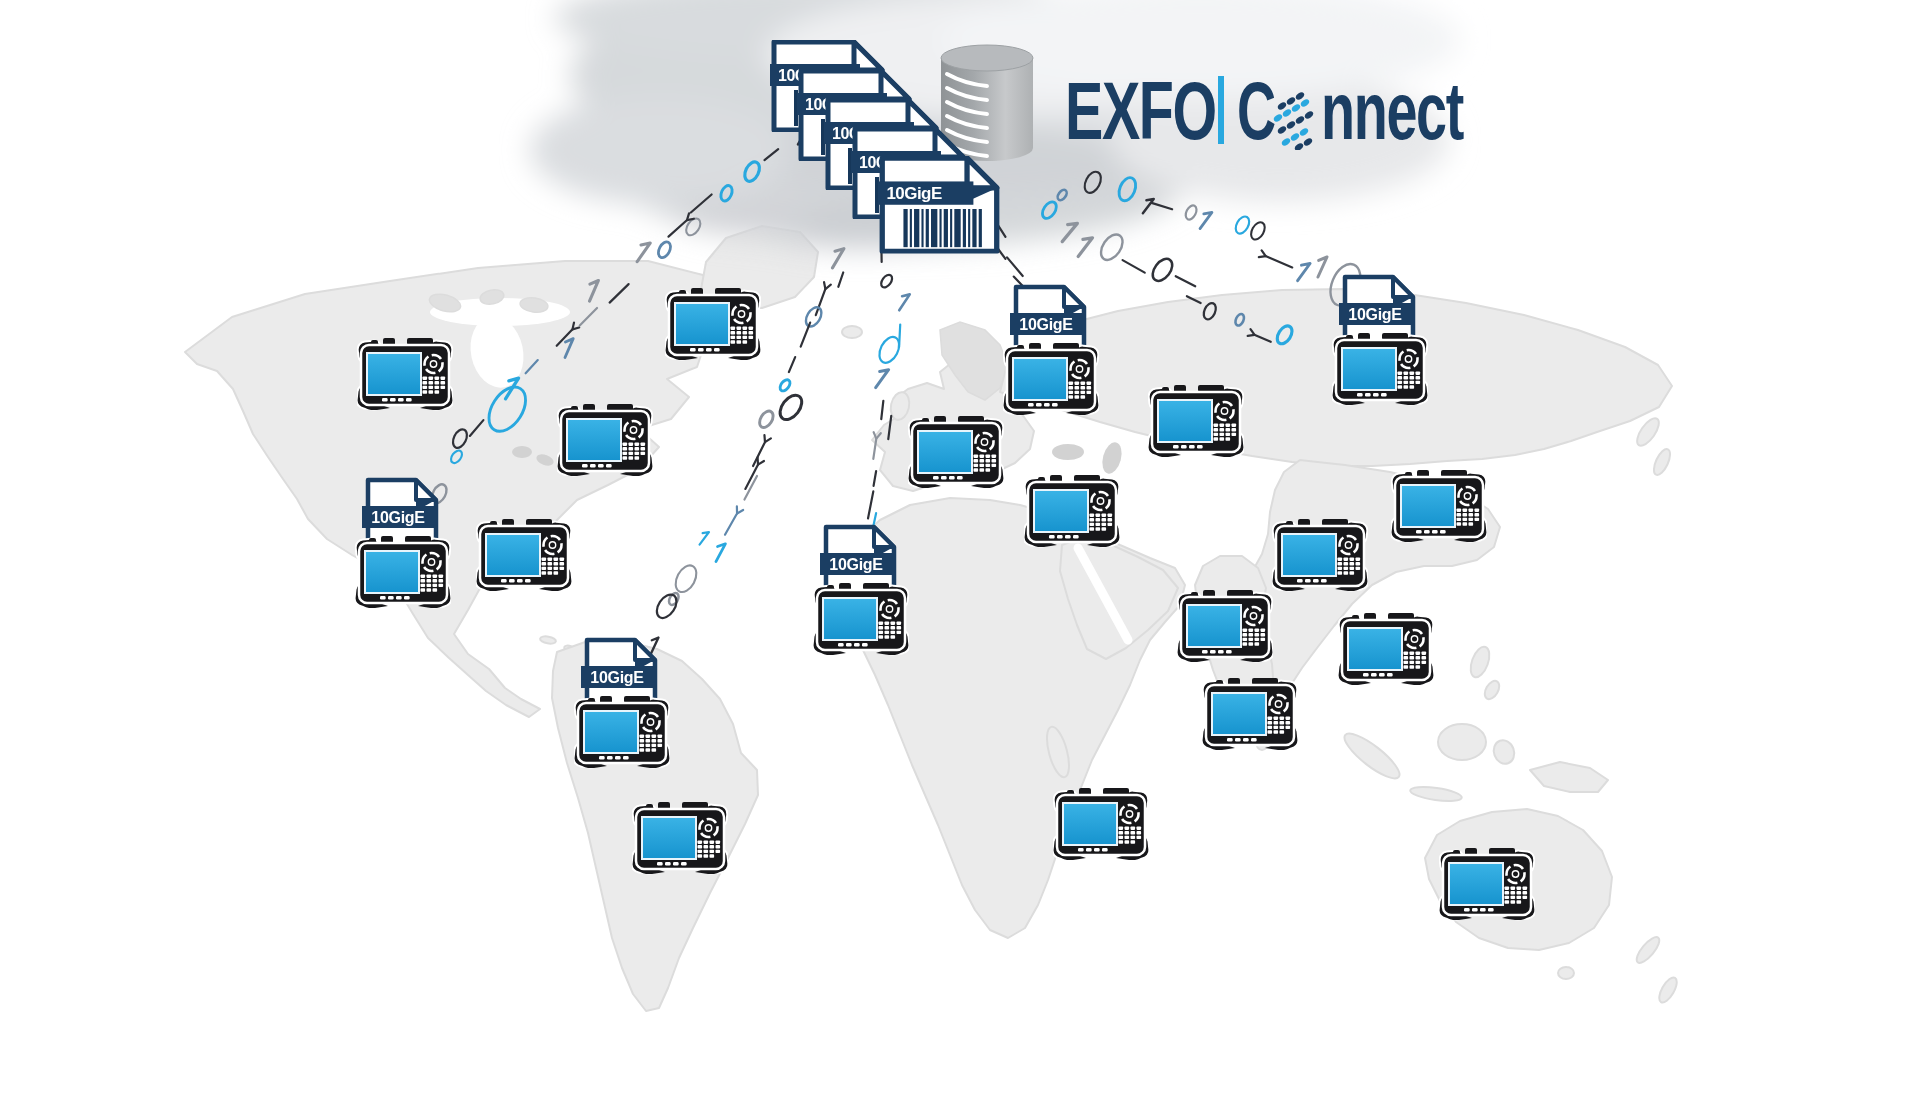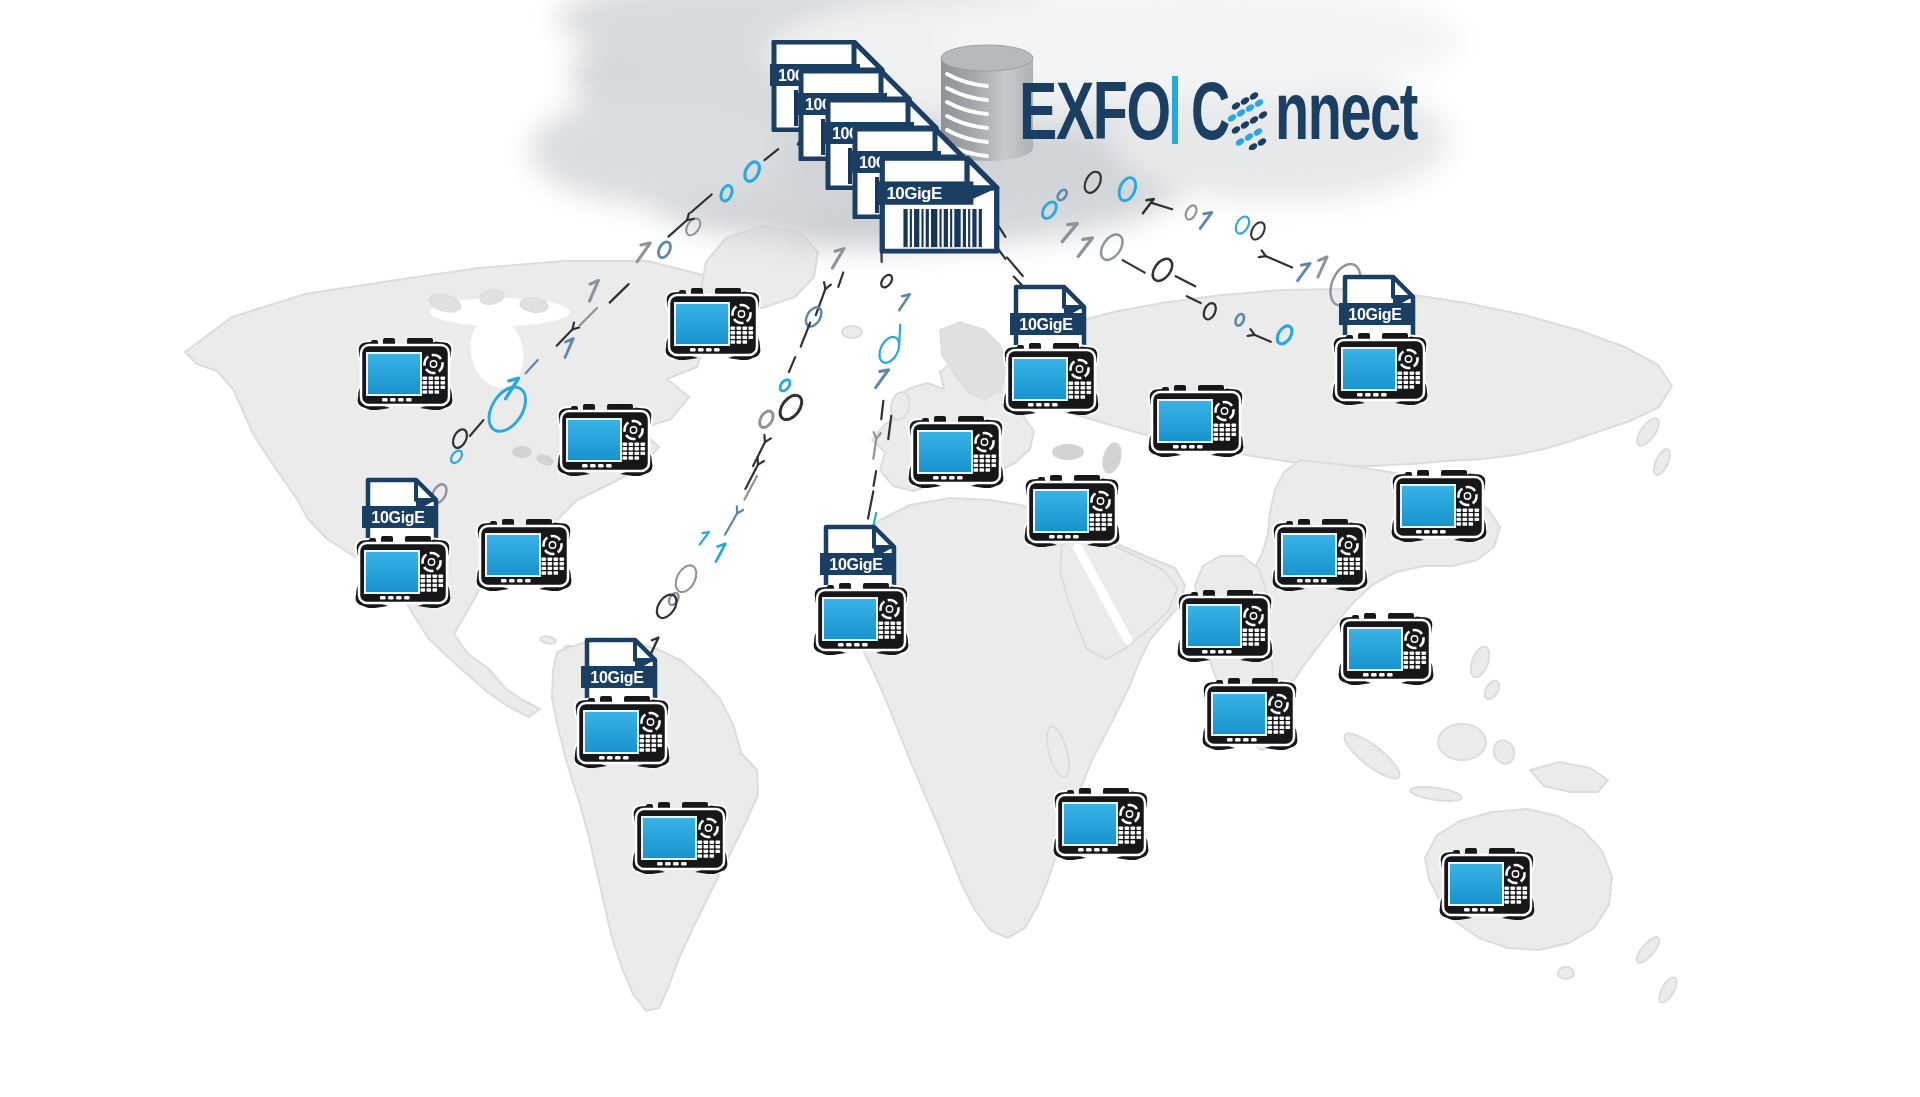--- a/index.html
+++ b/index.html
@@ -6,21 +6,21 @@
   .stage{position:relative;width:1920px;height:1097px;background:#ffffff;overflow:hidden;
          font-family:"Liberation Sans",sans-serif;}
   svg text{font-family:"Liberation Sans",sans-serif;}
   .navy{fill:var(--navy);}
   .accent{fill:var(--accent);}
   .land{fill:var(--map_gray);stroke:var(--map_edge);stroke-width:2;stroke-linejoin:round;}
   .land2{fill:#E0E0E0;stroke:var(--map_edge);stroke-width:1.5;}
   .lake{fill:#D2D2D2;}
   .sea{fill:#ffffff;}
   
-  .logo{position:absolute;left:1019px;top:85px;width:420px;height:70px;}
+  .logo{position:absolute;left:1065px;top:85px;width:420px;height:70px;}
   .lg{position:absolute;top:-15px;font-weight:bold;font-size:82px;line-height:82px;
       color:var(--navy);transform-origin:0 0;letter-spacing:-2px;white-space:nowrap;}
   .brand{left:0;transform:scaleX(0.70);}
   .pc{left:172px;transform:scaleX(0.66);}
   .pr{left:256px;transform:scaleX(0.68);}
   .lg-sep{position:absolute;left:153px;top:-9px;width:6px;height:68px;background:var(--accent);}
   .lg-o{position:absolute;left:205px;top:7px;width:44px;height:58px;}
 </style>
 </head>
 <body>

